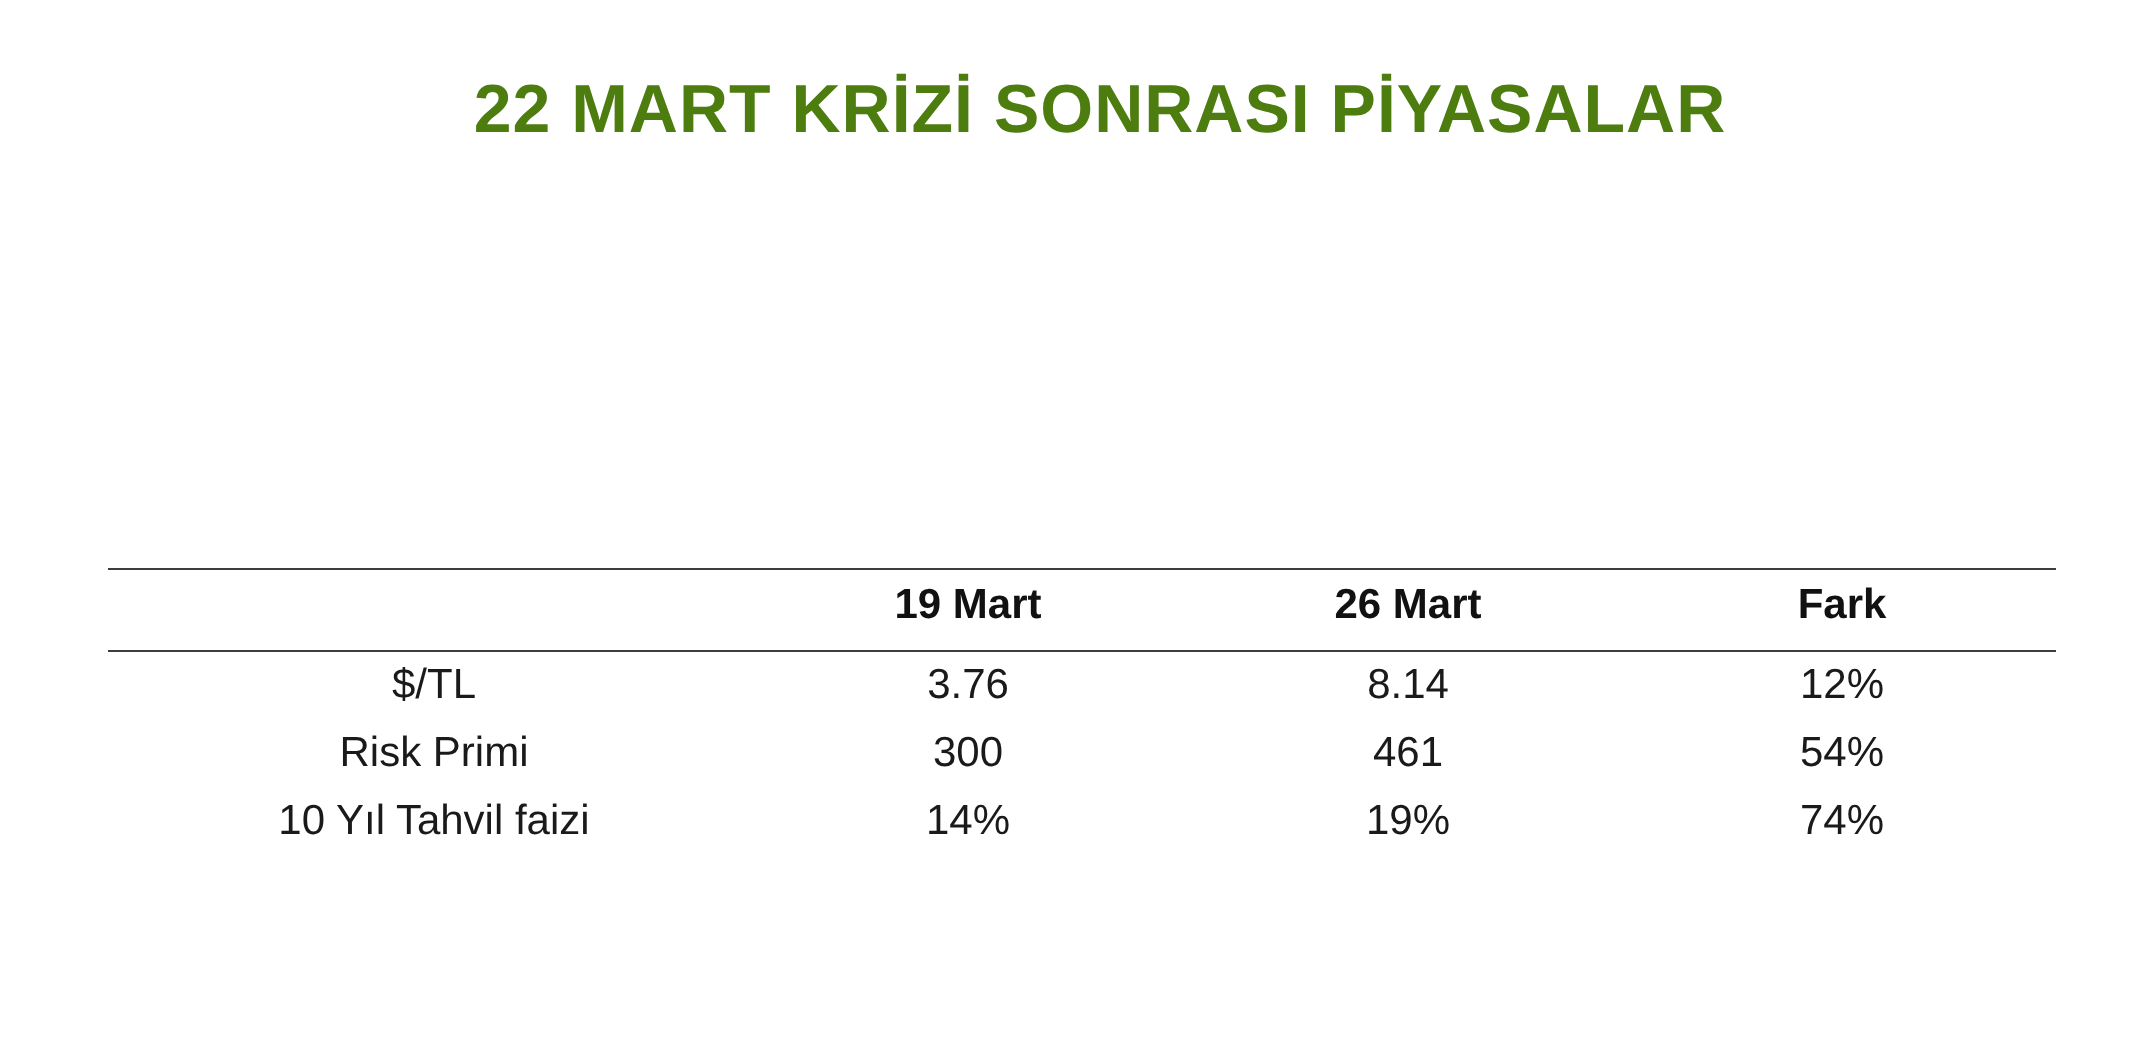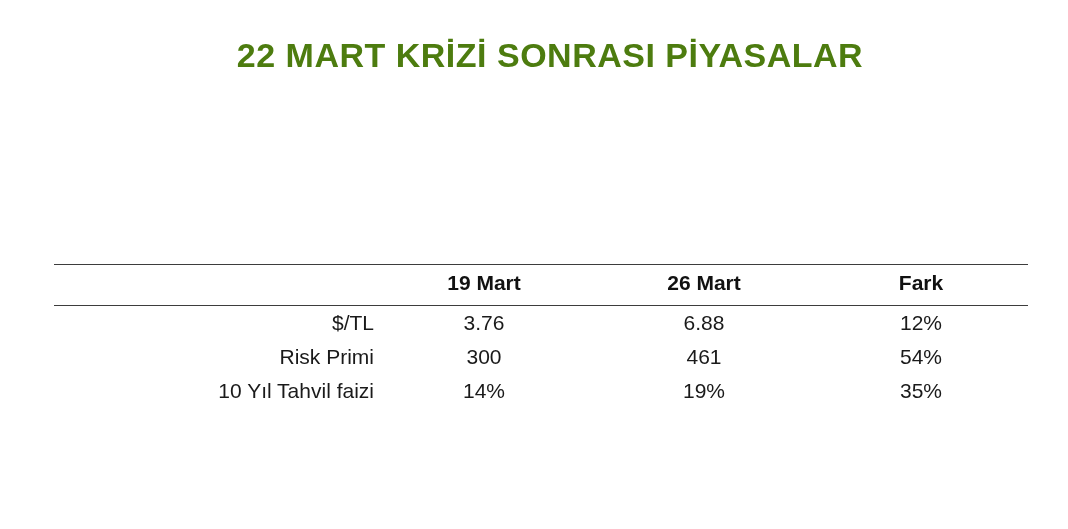--- a/index.html
+++ b/index.html
@@ -27,21 +27,21 @@
     width: 1068px;
     text-align: center;
     font-size: 34px;
     font-weight: bold;
     letter-spacing: 0.5px;
     color: #4d7c0f;
     font-family: "Liberation Sans", sans-serif;
   }
   .table-wrap {
     position: absolute;
-    top: 264px;
+    top: 284px;
     left: 54px;
     width: 974px;
   }
   table.market-table {
     width: 974px;
     border-collapse: collapse;
     font-size: 21px;
   }
   table.market-table thead th {
     font-weight: bold;
@@ -55,21 +55,21 @@
   table.market-table thead th.label-col {
     text-align: left;
   }
   table.market-table tbody td {
     padding: 5px 0 5px 0;
     font-size: 21px;
     text-align: center;
     color: #1a1a1a;
   }
   table.market-table tbody td.label-col {
-    text-align: right;
+    text-align: center;
     padding-left: 6px;
   }
   col.c-label { width: 320px; }
   col.c-v1 { width: 220px; }
   col.c-v2 { width: 220px; }
   col.c-v3 { width: 214px; }
 </style>
 </head>
 <body>
 
@@ -90,32 +90,32 @@
           <th class="label-col"></th>
           <th>19 Mart</th>
           <th>26 Mart</th>
           <th>Fark</th>
         </tr>
       </thead>
       <tbody>
         <tr>
           <td class="label-col">$/TL</td>
           <td>3.76</td>
-          <td>6.88</td>
+          <td>8.14</td>
           <td>12%</td>
         </tr>
         <tr>
           <td class="label-col">Risk Primi</td>
           <td>300</td>
           <td>461</td>
           <td>54%</td>
         </tr>
         <tr>
           <td class="label-col">10 Yıl Tahvil faizi</td>
           <td>14%</td>
           <td>19%</td>
-          <td>35%</td>
+          <td>74%</td>
         </tr>
       </tbody>
     </table>
   </div>
 
 </div>
 
 </body></html>

